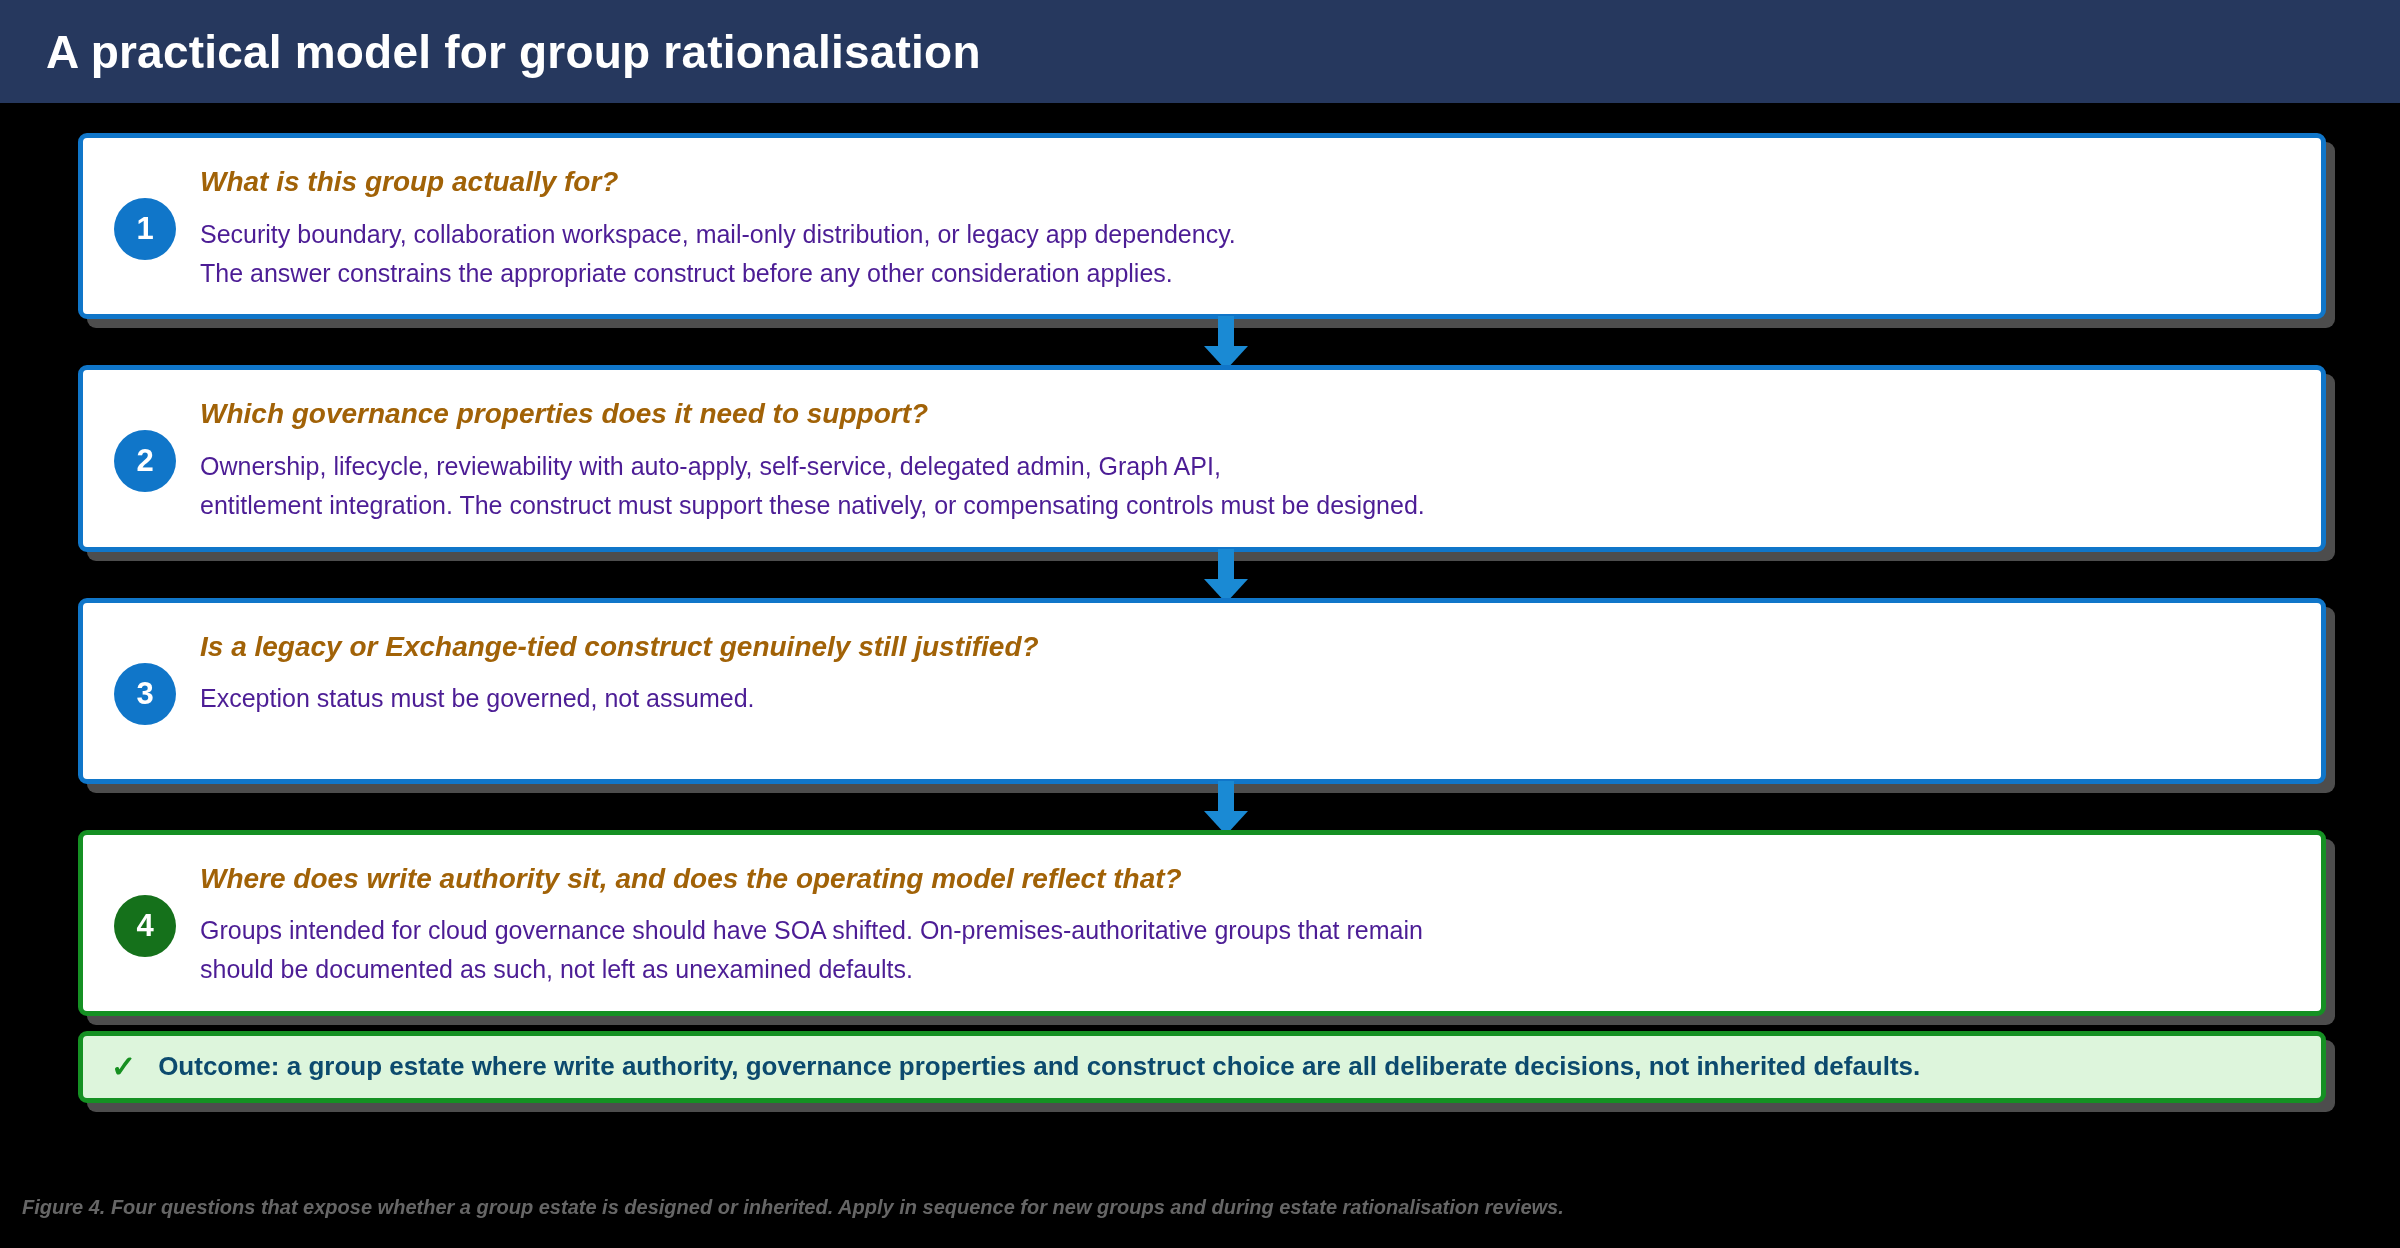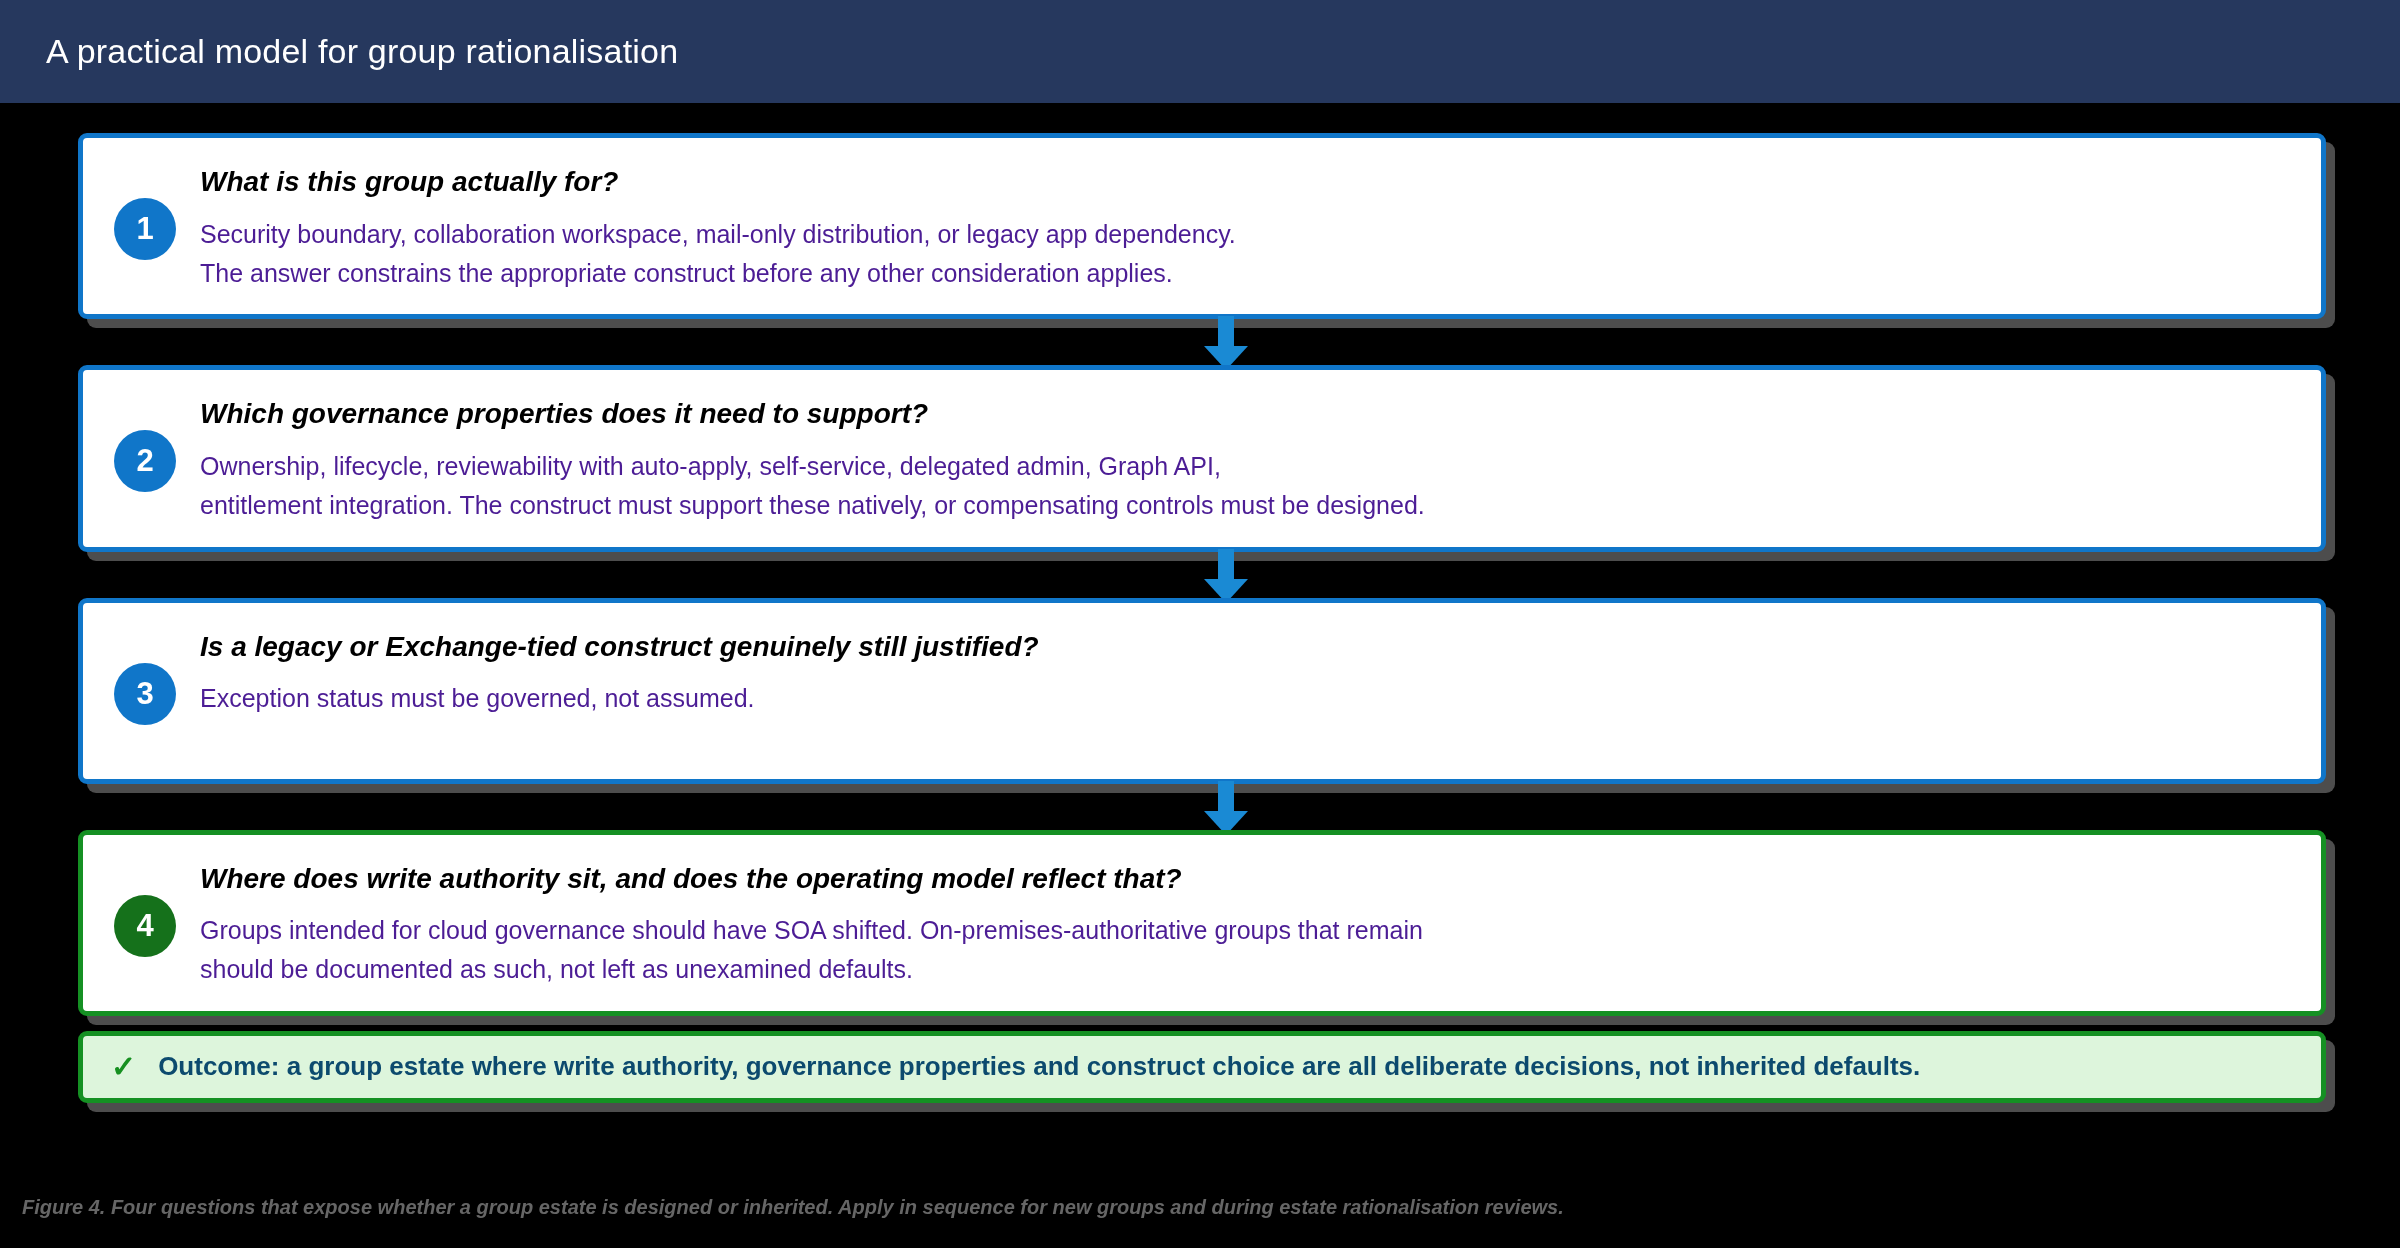--- a/index.html
+++ b/index.html
@@ -27,22 +27,22 @@
     width: 2400px;
     height: 103px;
     background: #26385e;
     display: flex;
     align-items: center;
   }
 
   .header-title {
     margin-left: 46px;
     color: #ffffff;
-    font-size: 34px;
-    font-weight: normal;
+    font-size: 46px;
+    font-weight: bold;
     letter-spacing: 0.2px;
     white-space: nowrap;
   }
 
   
   .stack {
     position: absolute;
     left: 78px;
     top: 133px;
     width: 2248px;
@@ -87,21 +87,21 @@
   }
 
   .badge.green { background: #15711b; }
 
   .card-body {
     flex: 1 1 auto;
     padding-top: 4px;
   }
 
   .card-question {
-    color: #000000;
+    color: #a16207;
     font-size: 28px;
     font-weight: bold;
     font-style: italic;
     line-height: 1.28;
     margin-bottom: 15px;
   }
 
   .card-line {
     color: #4c1d95;
     font-size: 25px;

